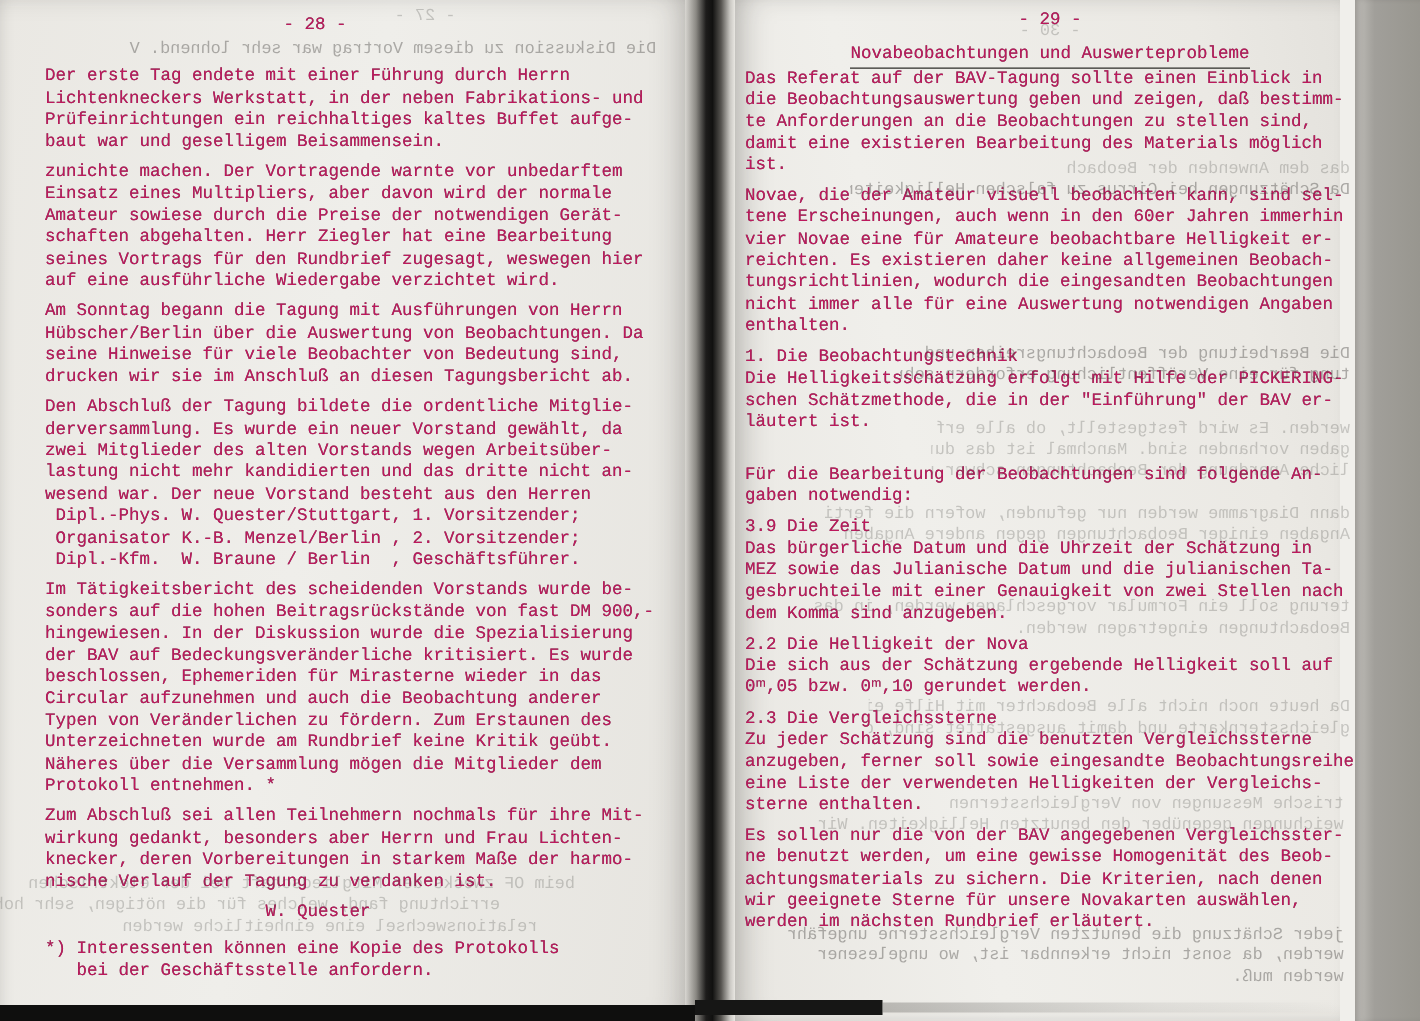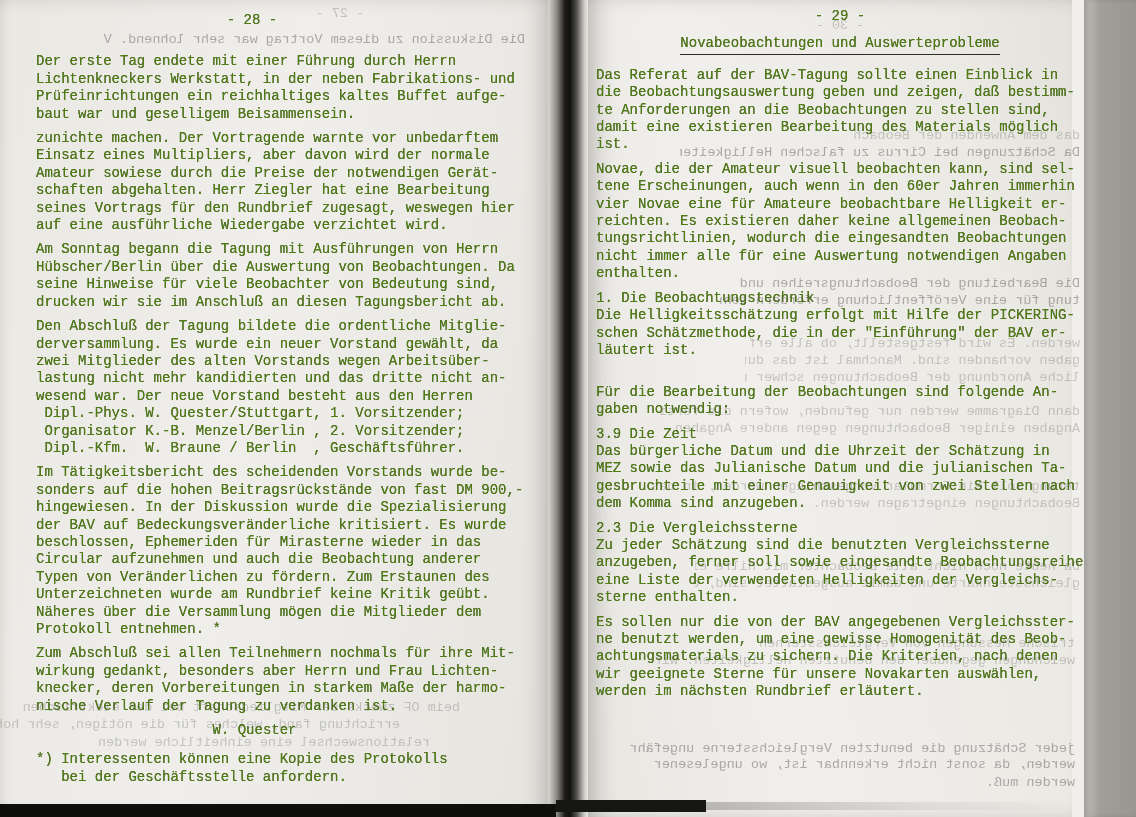--- a/index.html
+++ b/index.html
@@ -27,30 +27,30 @@
   .edge-right{
     position:absolute;left:1084px;top:0;width:52px;height:817px;
     background:linear-gradient(to right,#c2c0bb,#a19f9a 30%,#98968f);
     box-shadow:inset 4px 0 6px -3px rgba(40,38,35,.35);
   }
   .bar-left{position:absolute;left:0;top:804px;width:556px;height:13px;background:#0f0f0e;}
   .bar-mid{position:absolute;left:556px;top:800px;width:150px;height:12px;background:#161615;}
   .bar-fade{position:absolute;left:706px;top:802px;width:366px;height:8px;
     background:linear-gradient(to right,rgba(90,88,84,.35),rgba(120,118,114,.12) 60%,rgba(120,118,114,0));}
   .text-col{
-    position:absolute;color:#4d7c0f;font-size:14px;line-height:17.4px;
+    position:absolute;color:#be185d;font-size:14px;line-height:17.4px;
     text-shadow:0 0 .5px rgba(45,44,41,.75);
   }
   .text-left{left:36px;top:12px;width:492px;}
   .text-right{left:596px;top:8px;width:488px;}
   .pageno{text-align:center;margin:0 0 24px 0;}
   .text-left .pageno{margin-right:60px;}
   .text-right .pageno{margin:0 0 10px 0;font-family:Liberation Mono, monospace;}
   .body{white-space:pre-wrap;margin:0 0 7px 0;}
-  .title-wrap{text-align:center;margin:0 0 12px 0;}
+  .title-wrap{text-align:center;margin:0 0 0 0;}
   .title-text{display:inline-block;border-bottom:1.5px solid #2d2c29;padding-bottom:1px;}
   .signature{text-align:center;padding-right:55px;margin:4px 0 12px 0;}
   .u{text-align:center;}
   .ghost{
     position:absolute;transform:scaleX(-1);
     font-size:13.5px;line-height:16px;white-space:nowrap;overflow:hidden;
     color:rgba(75,73,70,.26);text-align:left;
   }
   .ghost-strong{color:rgba(68,66,62,.40);}
 </style>
@@ -128,20 +128,22 @@
 enthalten.</p>
     <p class="body"><span>1. Die Beobachtungstechnik</span><br><span>Die Helligkeitsschätzung erfolgt mit Hilfe der PICKERING-
 schen Schätzmethode, die in der "Einführung" der BAV er-
 läutert ist.</span></p>
     <p class="body"><br><span>Für die Bearbeitung der Beobachtungen sind folgende An-
 gaben notwendig:</span></p>
     <p class="body"><span>3.9 Die Zeit</span><br><span>Das bürgerliche Datum und die Uhrzeit der Schätzung in
 MEZ sowie das Julianische Datum und die julianischen Ta-
 gesbruchteile mit einer Genauigkeit von zwei Stellen nach
 dem Komma sind anzugeben.</span></p>
+    <p class="body"><span>2.2 Die Helligkeit der Nova</span><br><span>Die sich aus der Schätzung ergebende Helligkeit soll auf
+0ᵐ,05 bzw. 0ᵐ,10 gerundet werden.</span></p>
     <p class="body"><span>2.3 Die Vergleichssterne</span><br><span>Zu </span><span class="u">jeder</span><span> Schätzung sind die benutzten Vergleichssterne
 anzugeben, ferner soll sowie eingesandte Beobachtungsreihe
 eine Liste der verwendeten Helligkeiten der Vergleichs-
 sterne enthalten.</span></p>
     <p class="body">Es sollen nur die von der BAV angegebenen Vergleichsster-
 ne benutzt werden, um eine gewisse Homogenität des Beob-
 achtungsmaterials zu sichern. Die Kriterien, nach denen
 wir geeignete Sterne für unsere Novakarten auswählen,
 werden im nächsten Rundbrief erläutert.</p>
   </div>

